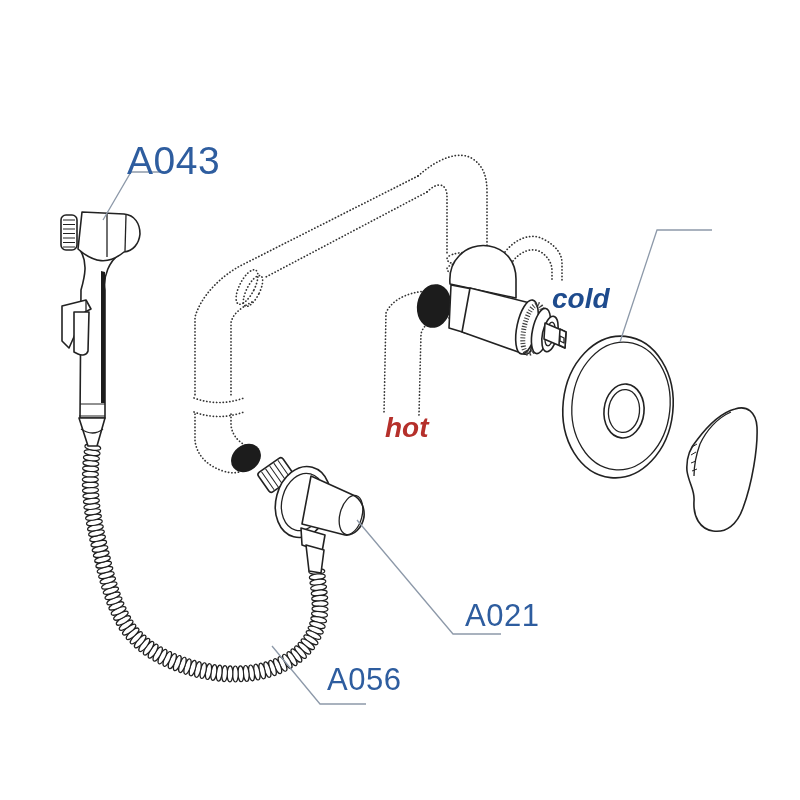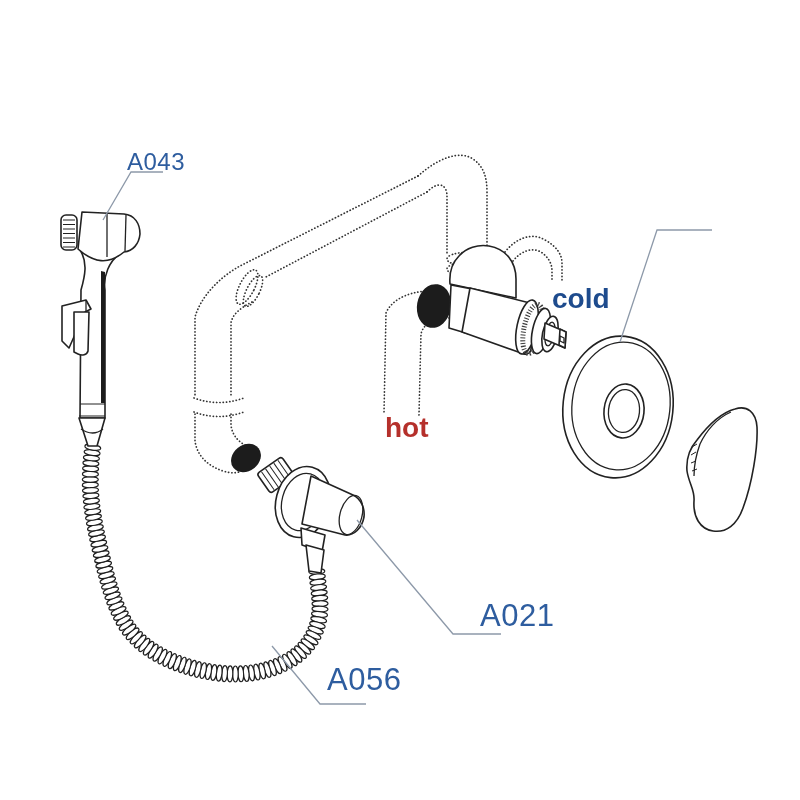--- a/index.html
+++ b/index.html
@@ -10,22 +10,22 @@
     --hot_red:#b5302b;
     --background:#ffffff;
   }
   html,body{margin:0;padding:0;}
   body{width:800px;height:800px;background:var(--background);position:relative;overflow:hidden;
        font-family:"Liberation Sans",sans-serif;}
   #stage{position:absolute;left:0;top:0;width:800px;height:800px;}
   svg{position:absolute;left:0;top:0;}
   .lbl{position:absolute;line-height:1;white-space:nowrap;color:var(--label_blue);
        font-size:31px;letter-spacing:0.5px;}
-  .lbl.big{font-size:24px;margin-top:9px;}
-  .water{position:absolute;line-height:1;font-size:28px;font-weight:bold;}
+  .lbl.big{font-size:39px;}
+  .water{position:absolute;line-height:1;font-size:28px;font-weight:bold;font-style:italic;}
   .water.cold{color:var(--cold_blue);}
   .water.hot{color:var(--hot_red);}
   
   .w{fill:#ffffff;stroke:var(--line_dark);stroke-width:1.6;stroke-linejoin:round;}
   .n{fill:none;stroke:var(--line_dark);stroke-width:1.3;stroke-linejoin:round;}
   .k{fill:#1c1c1c;stroke:none;}
   .dash{fill:none;stroke:#333;stroke-width:1.7;stroke-dasharray:0.2 3.1;stroke-linecap:round;}
   .lead{fill:none;stroke:var(--leader_gray);stroke-width:1.3;}
   .knurl{fill:none;stroke:#3c3c3c;stroke-width:5;stroke-dasharray:1.1 1.7;}
   .hatch{stroke:var(--line_dark);stroke-width:1;}
@@ -242,18 +242,18 @@
 
   <g>
     <path class="lead" d="M163,172 L131,172 L103,220"></path>
     <path class="lead" d="M712,230 L657,230 L620,342"></path>
     <path class="lead" d="M501,634 L453,634 L357,520"></path>
     <path class="lead" d="M366,704 L320,704 L272,646"></path>
   </g>
 </svg>
 
 <div class="lbl big" style="left:127px;top:141px">A043</div>
-<div class="lbl" style="left:480px;top:600px">A021</div>
+<div class="lbl" style="left:465px;top:600px">A021</div>
 <div class="lbl" style="left:327px;top:664px">A056</div>
 <div class="water cold" style="left:552px;top:285px">cold</div>
 <div class="water hot" style="left:385px;top:414px">hot</div>
 
 </div>
 
 </body></html>

